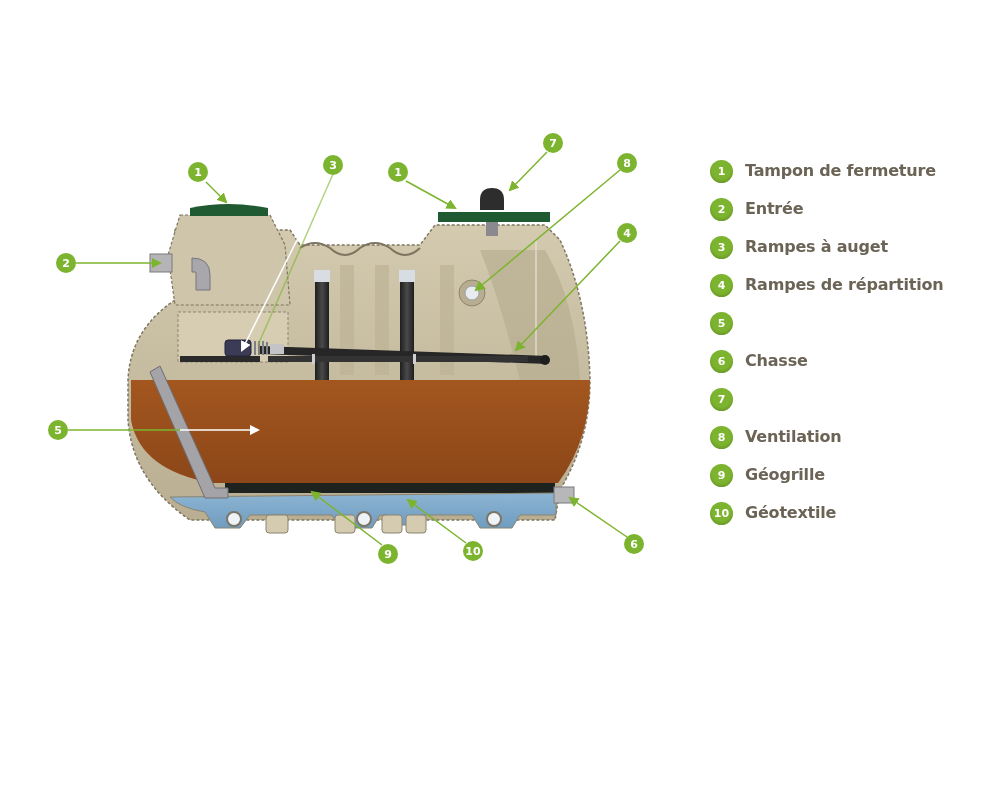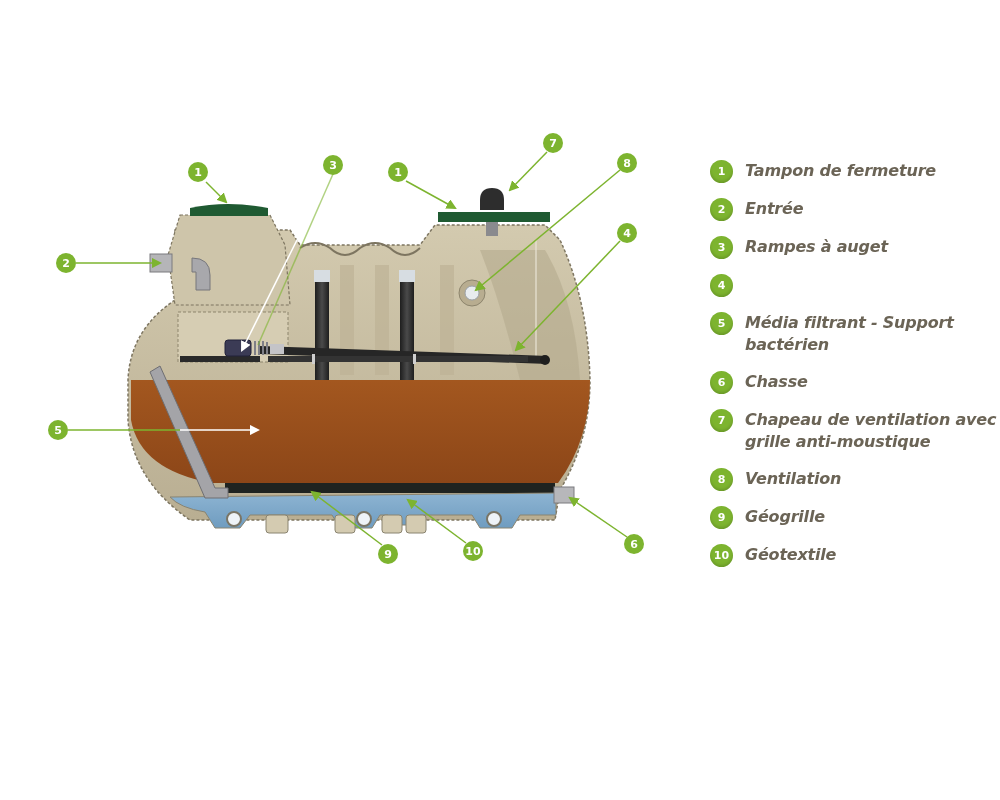--- a/index.html
+++ b/index.html
@@ -6,21 +6,21 @@
   body { width: 1000px; height: 800px; position: relative; overflow: hidden;
          font-family: "DejaVu Sans", "Liberation Sans", sans-serif; }
   #diagram { position: absolute; left: 0; top: 0; width: 1000px; height: 800px; }
   .legend { position: absolute; left: 710px; top: 160px; width: 290px; }
   .legend-item { display: flex; align-items: flex-start; margin-bottom: 15px; }
   .badge { width: 23px; height: 23px; border-radius: 50%; background: #7db42f;
            color: #fff; font-size: 11px; font-weight: bold; display: flex;
            align-items: center; justify-content: center; flex: 0 0 23px;
            box-shadow: inset 0 -2px 3px rgba(0,0,0,0.15); }
   .legend-text { margin-left: 12px; color: #6b6456; font-size: 16px; font-weight: bold;
-                 line-height: 22px; letter-spacing: -0.2px; white-space: pre-line; font-style: italic; }
+                 line-height: 22px; letter-spacing: -0.2px; white-space: pre-line; }
   .callout-label { font-size: 11px; font-weight: bold; fill: #ffffff; font-family: "DejaVu Sans", sans-serif; }
 </style>
 </head>
 <body>
 
 <svg id="diagram" viewBox="0 0 1000 800" xmlns="http://www.w3.org/2000/svg">
   <defs>
     <linearGradient id="shellGrad" x1="0" y1="0" x2="0" y2="1">
       <stop offset="0" stop-color="#d3caaf"></stop>
       <stop offset="1" stop-color="#b9ae92"></stop>
@@ -204,33 +204,31 @@
   <div class="legend-item">
     <span class="badge">2</span>
     <span class="legend-text">Entrée</span>
   </div>
   <div class="legend-item">
     <span class="badge">3</span>
     <span class="legend-text">Rampes à auget</span>
   </div>
   <div class="legend-item">
     <span class="badge">4</span>
+    <span class="legend-text">Rampes de répartition</span>
   </div>
   <div class="legend-item">
     <span class="badge">5</span>
-    <span class="legend-text">Média filtrant - Support bactérien</span>
   </div>
   <div class="legend-item">
     <span class="badge">6</span>
     <span class="legend-text">Chasse</span>
   </div>
   <div class="legend-item">
     <span class="badge">7</span>
-    <span class="legend-text">Chapeau de ventilation avec
-grille anti-moustique</span>
   </div>
   <div class="legend-item">
     <span class="badge">8</span>
     <span class="legend-text">Ventilation</span>
   </div>
   <div class="legend-item">
     <span class="badge">9</span>
     <span class="legend-text">Géogrille</span>
   </div>
   <div class="legend-item">

